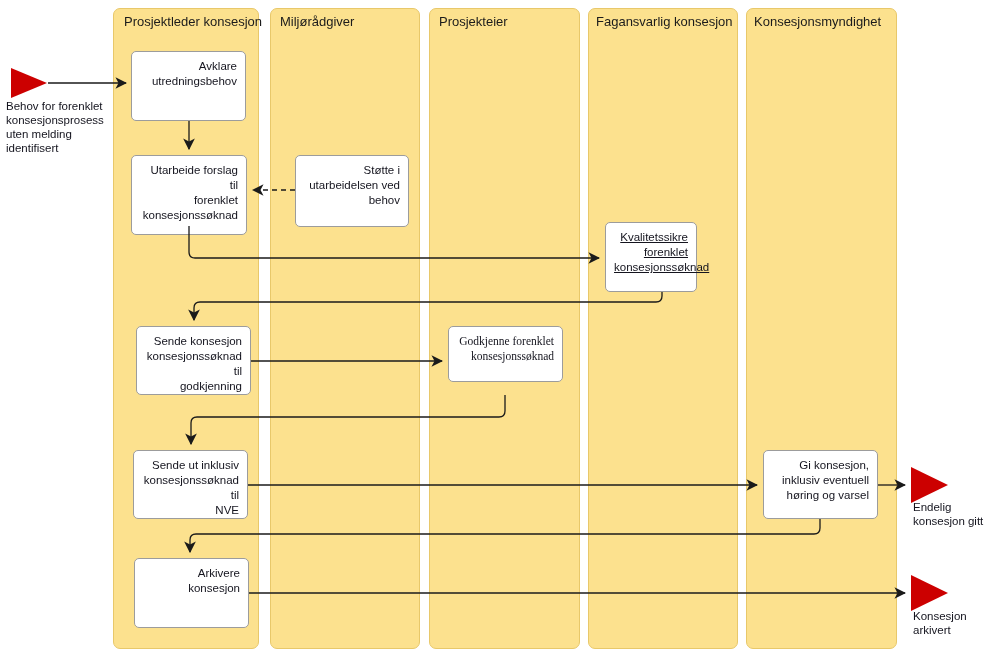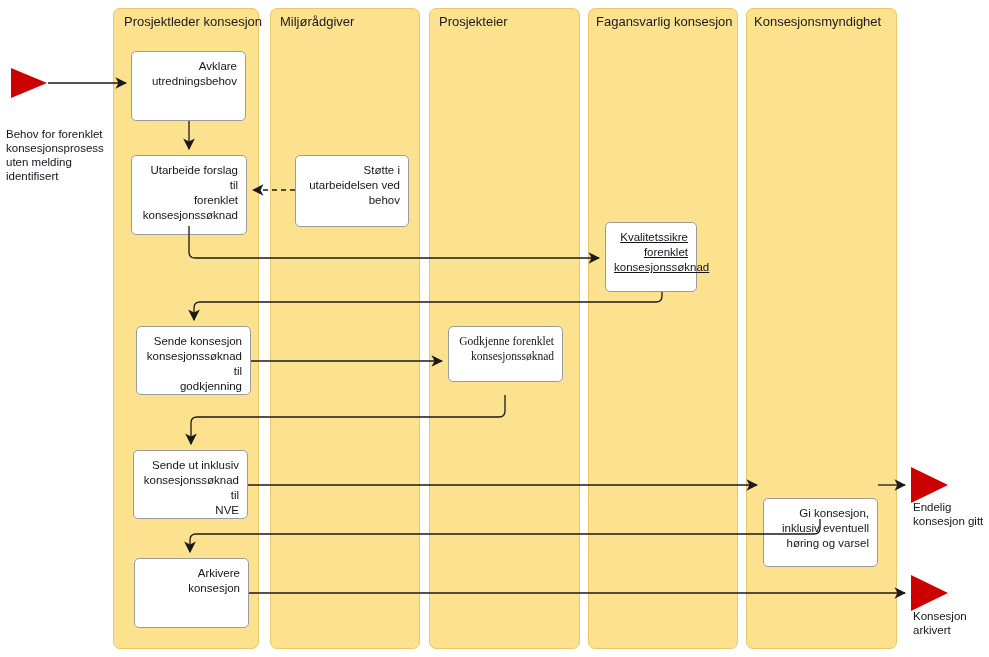--- a/index.html
+++ b/index.html
@@ -99,27 +99,27 @@
 konsesjonssøknad til
 godkjenning</div>
 
   <div class="task" style="left:448px; top:326px; width:115px; height:56px; white-space:pre-line;font-family:Liberation Serif, serif;">Godkjenne forenklet
 konsesjonssøknad</div>
 
   <div class="task" style="left:133px; top:450px; width:115px; height:69px; white-space:pre-line;">Sende ut inklusiv
 konsesjonssøknad til
 NVE</div>
 
-  <div class="task" style="left:763px; top:450px; width:115px; height:69px; white-space:pre-line;margin-top:48px;">Gi konsesjon,
+  <div class="task" style="left:763px; top:450px; width:115px; height:69px; white-space:pre-line;">Gi konsesjon,
 inklusiv eventuell
 høring og varsel</div>
 
   <div class="task" style="left:134px; top:558px; width:115px; height:70px; white-space:pre-line;">Arkivere konsesjon</div>
 
-  <div class="endpoint-label" style="left:6px; top:99px; width:120px;margin-top:28px;">Behov for forenklet
+  <div class="endpoint-label" style="left:6px; top:99px; width:120px;">Behov for forenklet
 konsesjonsprosess
 uten melding
 identifisert</div>
 
   <div class="endpoint-label" style="left:913px; top:500px; width:80px;">Endelig
 konsesjon gitt</div>
 
   <div class="endpoint-label" style="left:913px; top:609px; width:80px;">Konsesjon
 arkivert</div>
 

